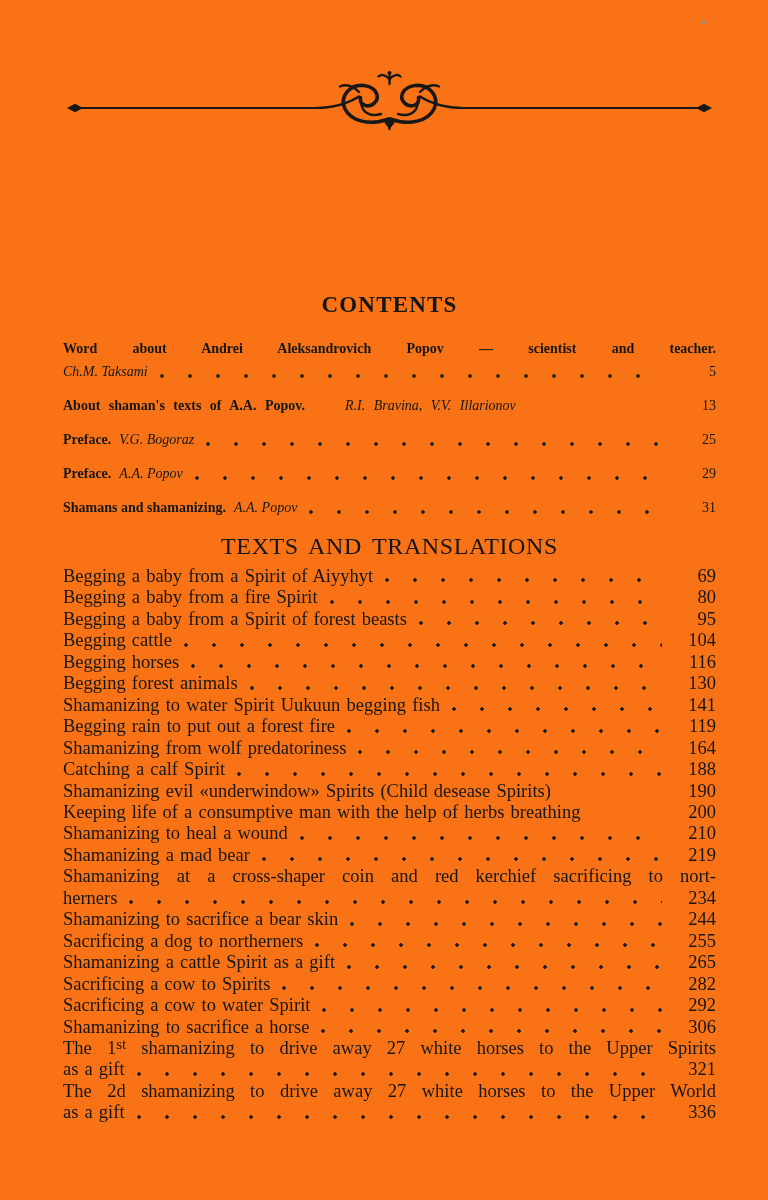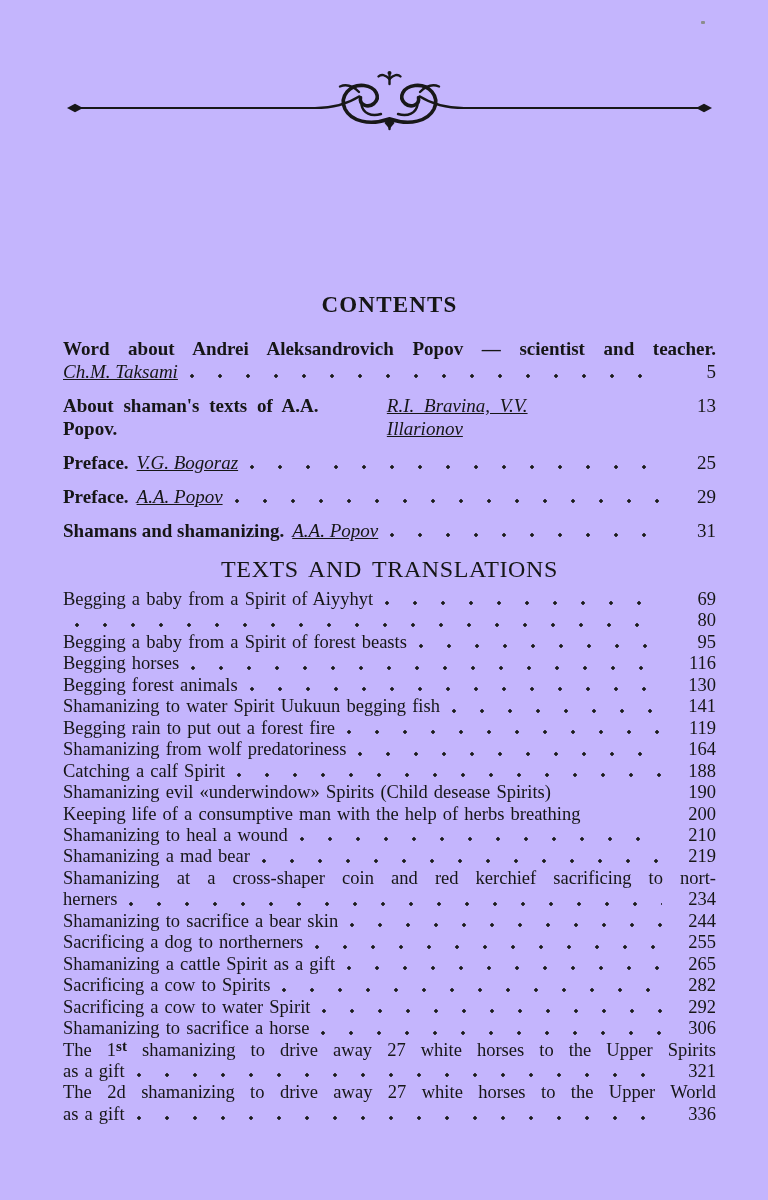--- a/index.html
+++ b/index.html
@@ -1,34 +1,34 @@
 <!DOCTYPE html>
 <html><head>
 <meta charset="utf-8">
 <style>
   html,body{margin:0;padding:0;background:#ffffff;}
   .page{
     position:relative;
     width:768px;height:1200px;
-    background:#c4b5fd;
+    background:#f97316;
     color:#161616;
     font-family:"Liberation Serif","DejaVu Serif",serif;
     overflow:hidden;
   }
   .content{padding:0 52px 0 63px;}
   .ornament{display:block;margin-top:68px;width:653px;height:64px;}
   .print-speck{position:absolute;left:701px;top:21px;width:4px;height:3px;background:#8d8d8d;border-radius:1px;}
   .contents-title{
     margin-top:160px;text-align:center;
     font-weight:bold;font-size:23px;line-height:26px;letter-spacing:1.2px;
   }
   .fm-list{margin-top:19px;}
-  .fm-entry{font-size:19px;line-height:23px;margin-bottom:11px;}
+  .fm-entry{font-size:14px;line-height:23px;margin-bottom:11px;}
   .fm-title{font-weight:bold;}
-  .fm-author{font-style:italic;margin-left:8px;text-decoration:underline;}
+  .fm-author{font-style:italic;margin-left:8px;}
   .fm-row{display:flex;align-items:baseline;}
   .fm-row .fm-author:first-child{margin-left:0;}
   .justify-last{text-align:justify;text-align-last:justify;}
   .spread{word-spacing:5px;gap:32px;}
   .leader{
     flex:1 1 auto;align-self:flex-end;height:6px;
     margin:0 14px 4px 10px;
     background-image:radial-gradient(circle at 2px 3px,#1c1c1c 1.5px,rgba(0,0,0,0) 1.95px);
     background-size:28px 6px;background-repeat:repeat-x;background-position:2px 0;
   }
@@ -36,21 +36,21 @@
   .pagenum{min-width:40px;text-align:right;white-space:nowrap;}
   .texts-heading{
     margin-top:15px;text-align:center;
     font-size:24px;line-height:24px;letter-spacing:0.6px;word-spacing:4px;
   }
   .texts-list{margin-top:8px;font-size:18.5px;word-spacing:1.5px;}
   .t-entry{margin:0;}
   .t-row{display:flex;align-items:baseline;line-height:21.45px;}
   .t-line1{line-height:21.45px;}
   .t-text{white-space:normal;}
-  sup{font-size:15px;line-height:0;vertical-align:5px;font-weight:bold;}
+  sup{font-size:15px;line-height:0;vertical-align:5px;}
 </style>
 </head>
 <body>
 
 <div class="page">
   <div class="print-speck"></div>
   <div class="content">
 
     <svg class="ornament" viewBox="0 0 653 64" aria-hidden="true">
       <g stroke="#181818" fill="none" stroke-width="2.2">
@@ -131,29 +131,37 @@
     <div class="texts-list">
         <div class="t-entry">
           <div class="t-row">
             <span class="t-text">Begging a baby from a Spirit of Aiyyhyt</span>
             <div class="leader"></div>
             <span class="pagenum">69</span>
           </div>
         </div>
         <div class="t-entry">
           <div class="t-row">
+            <span class="t-text">Begging a baby from a fire Spirit</span>
             <div class="leader"></div>
             <span class="pagenum">80</span>
           </div>
         </div>
         <div class="t-entry">
           <div class="t-row">
             <span class="t-text">Begging a baby from a Spirit of forest beasts</span>
             <div class="leader"></div>
             <span class="pagenum">95</span>
+          </div>
+        </div>
+        <div class="t-entry">
+          <div class="t-row">
+            <span class="t-text">Begging cattle</span>
+            <div class="leader"></div>
+            <span class="pagenum">104</span>
           </div>
         </div>
         <div class="t-entry">
           <div class="t-row">
             <span class="t-text">Begging horses</span>
             <div class="leader"></div>
             <span class="pagenum">116</span>
           </div>
         </div>
         <div class="t-entry">

